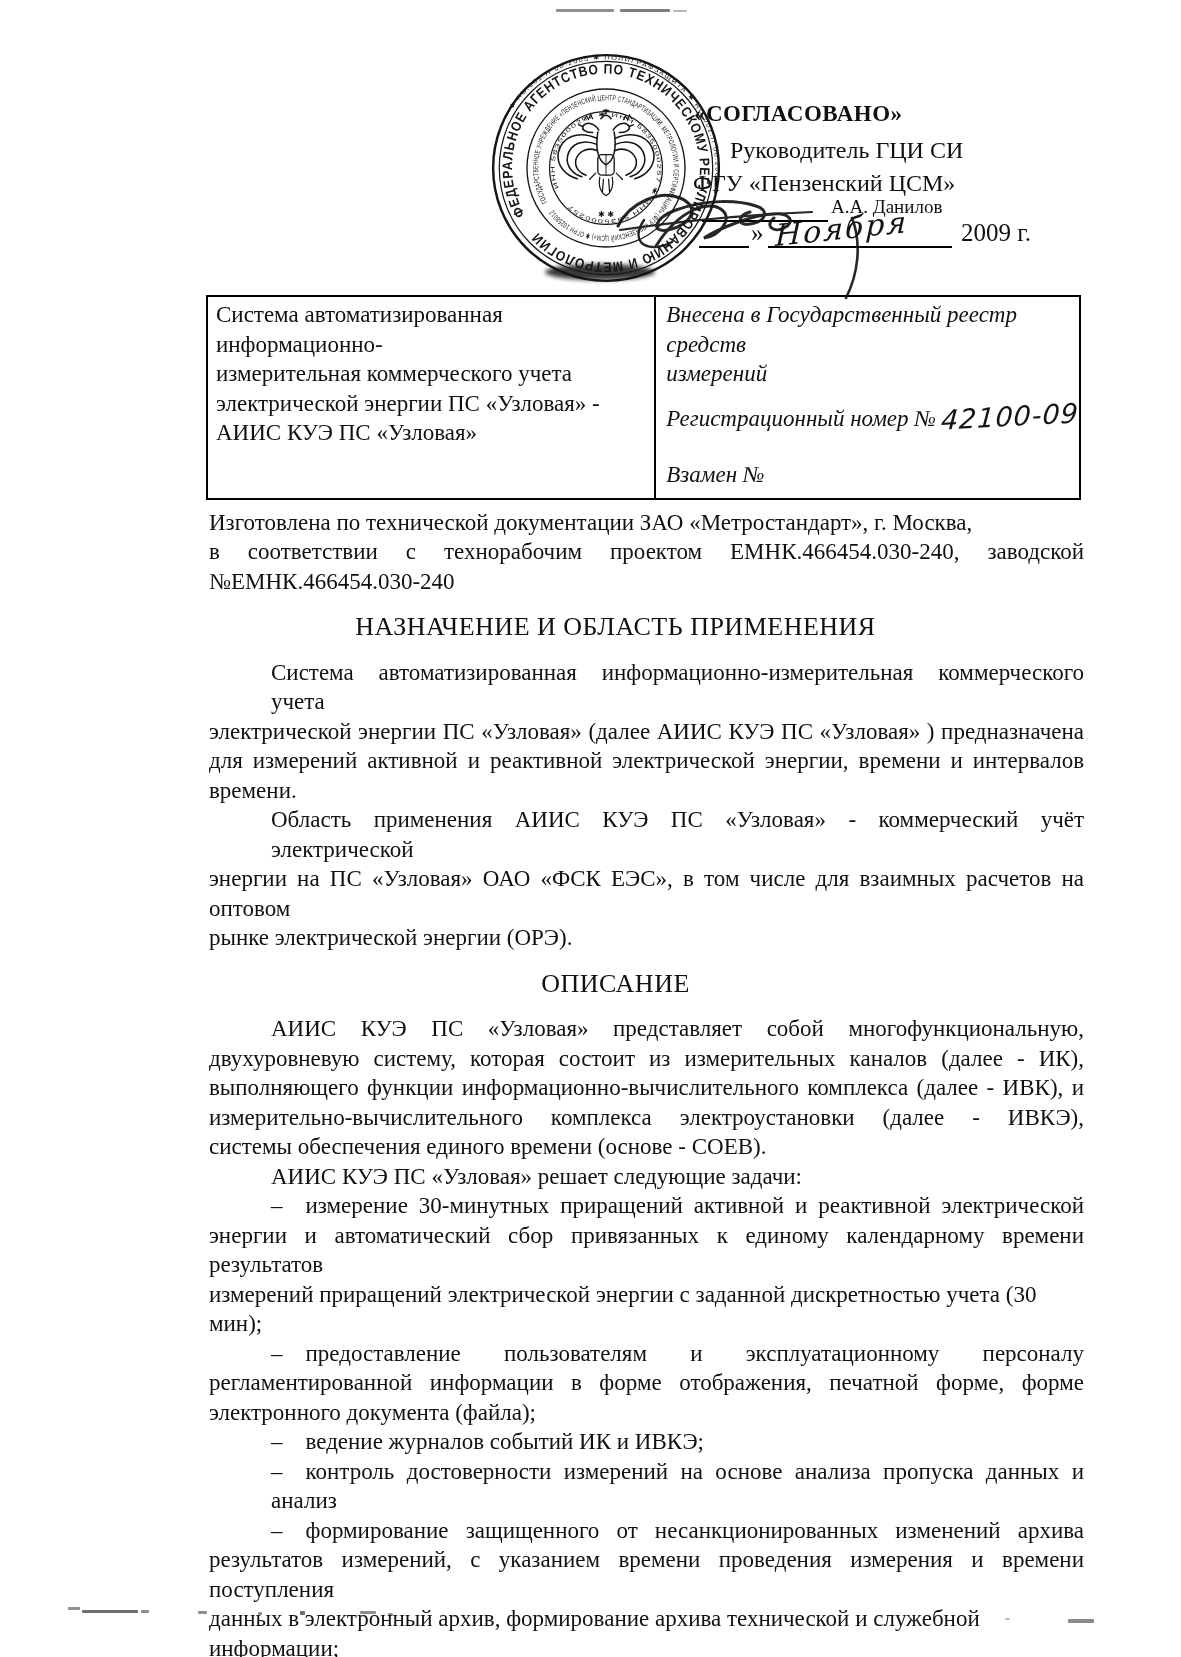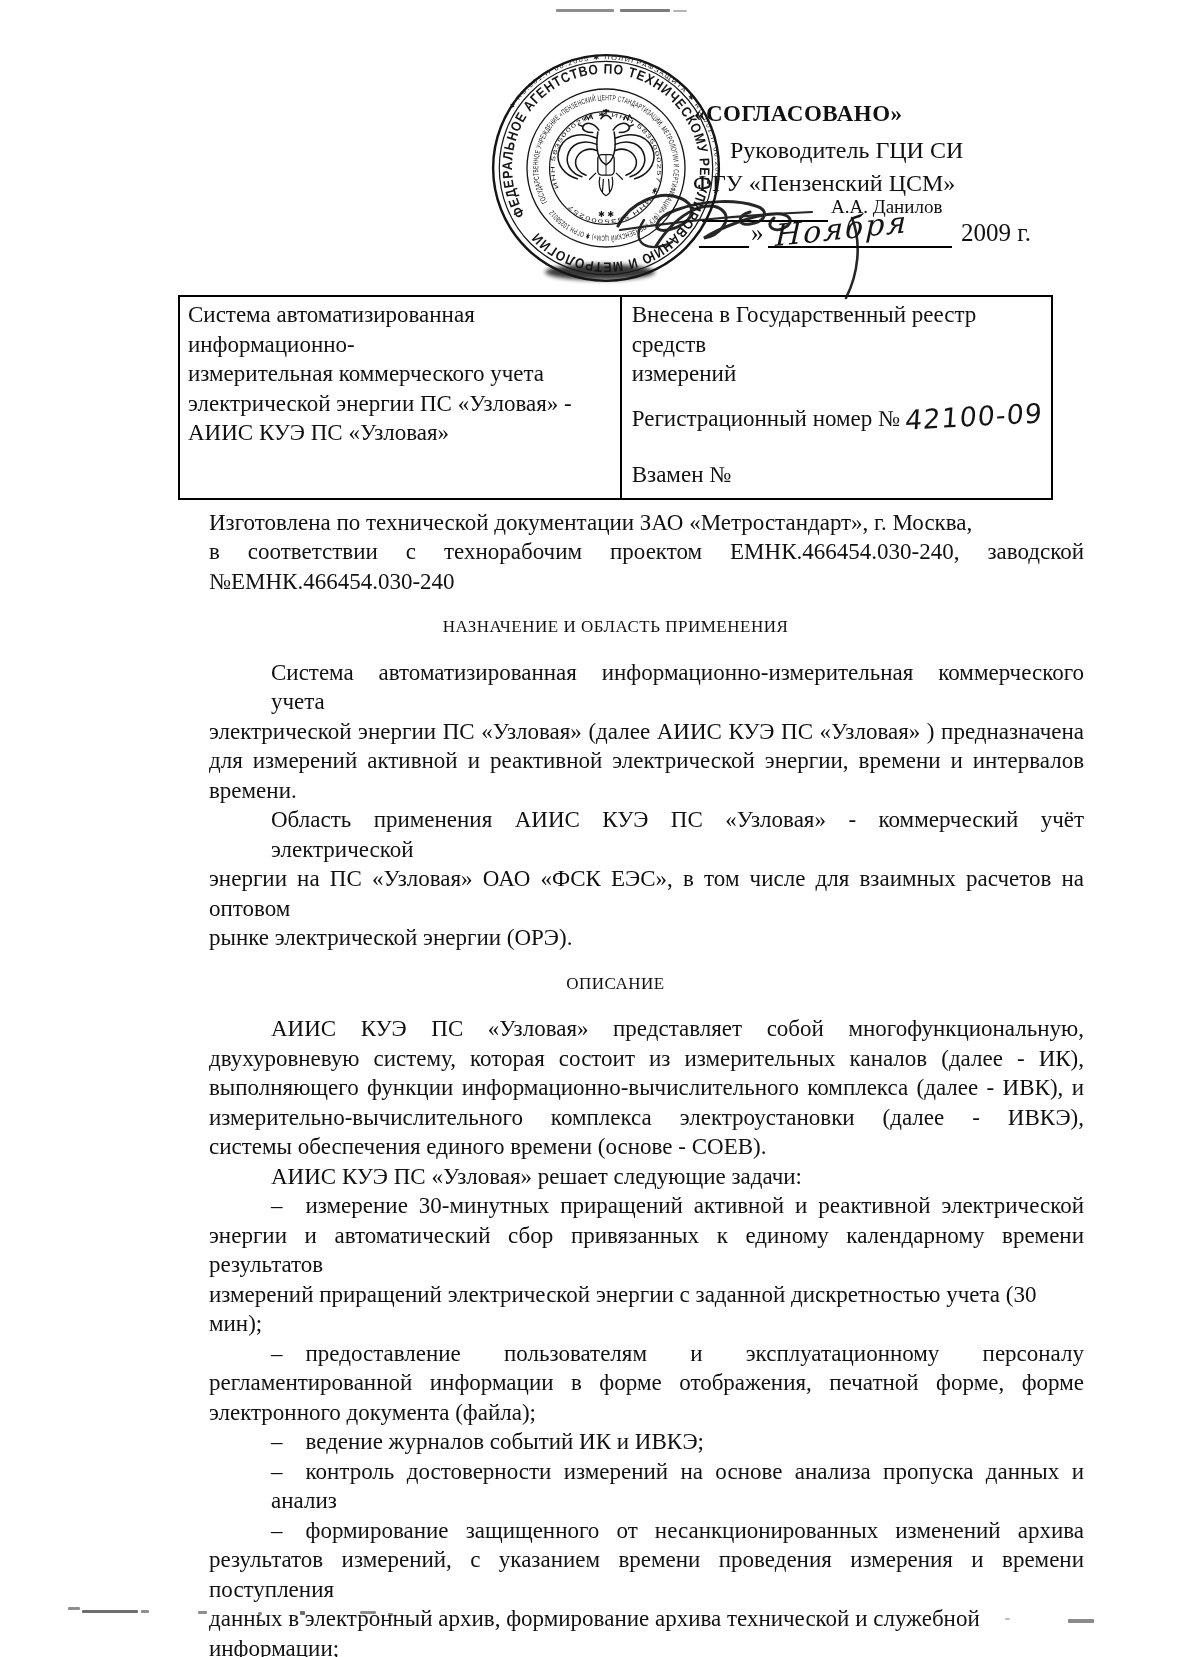--- a/index.html
+++ b/index.html
@@ -25,35 +25,35 @@
     letter-spacing:2px;color:#141414;
   }
   #appr-year{left:961px;top:219px;font-size:25px;}
   .uline{position:absolute;border-bottom:2px solid #000;z-index:1;}
   #uline-name{left:702px;top:200px;width:126px;height:20px;}
   #uline-d1{left:699px;top:226px;width:50px;height:20px;}
   #uline-d2{left:768px;top:226px;width:184px;height:20px;}
   #sig-svg{position:absolute;left:560px;top:160px;z-index:3;}
   
   #content{position:absolute;left:178px;top:295px;width:875px;font-size:23px;line-height:29.5px;}
-  .ttable{display:flex;border:2px solid #000;box-sizing:border-box;width:875px;min-height:163px;}
+  .ttable{display:flex;border:2px solid #000;box-sizing:border-box;width:875px;min-height:163px;margin-left:28px;}
   .tcell-l{width:459px;border-right:2px solid #000;box-sizing:border-box;padding:3px 10px 8px 8px;}
-  .tcell-r{flex:1;padding:3px 8px 8px 10px;}
+  .tcell-r{flex:1;padding:3px 0 8px 10px;font-style:italic;}
   .reg-row{margin-top:13px;white-space:nowrap;}
   .hand{
     display:inline-block;font-family:"DejaVu Sans", sans-serif;font-size:27px;
     transform:rotate(-3deg) skewX(-7deg);letter-spacing:1px;margin-left:5px;color:#141414;
   }
   .replaces-row{margin-top:27px;}
   .para{width:875px;margin-left:31px;}
   .made-by{margin-top:8px;}
   .line{min-height:29.5px;}
   .line.just{text-align:justify;text-align-last:justify;}
   .line.ind{padding-left:62px;}
-  .sec-h{font-size:17px;font-weight:normal;text-align:center;margin:16px 0 16px 0;line-height:29.5px;letter-spacing:.5px;}
+  .sec-h{font-size:26px;font-weight:normal;text-align:center;margin:16px 0 16px 0;line-height:29.5px;letter-spacing:.5px;}
   
   .seal-big{font-family:"Liberation Sans", sans-serif;font-weight:bold;fill:#161616;}
   .seal-small{font-family:"Liberation Sans", sans-serif;fill:#161616;}
 </style>
 </head>
 <body>
 
 <div class="artifact" style="left:556px;top:9px;width:58px;height:3px;"></div>
 <div class="artifact" style="left:620px;top:9px;width:50px;height:3px;background:#7d7d7d;"></div>
 <div class="artifact" style="left:673px;top:10px;width:14px;height:2px;background:#b5b5b5;"></div>

